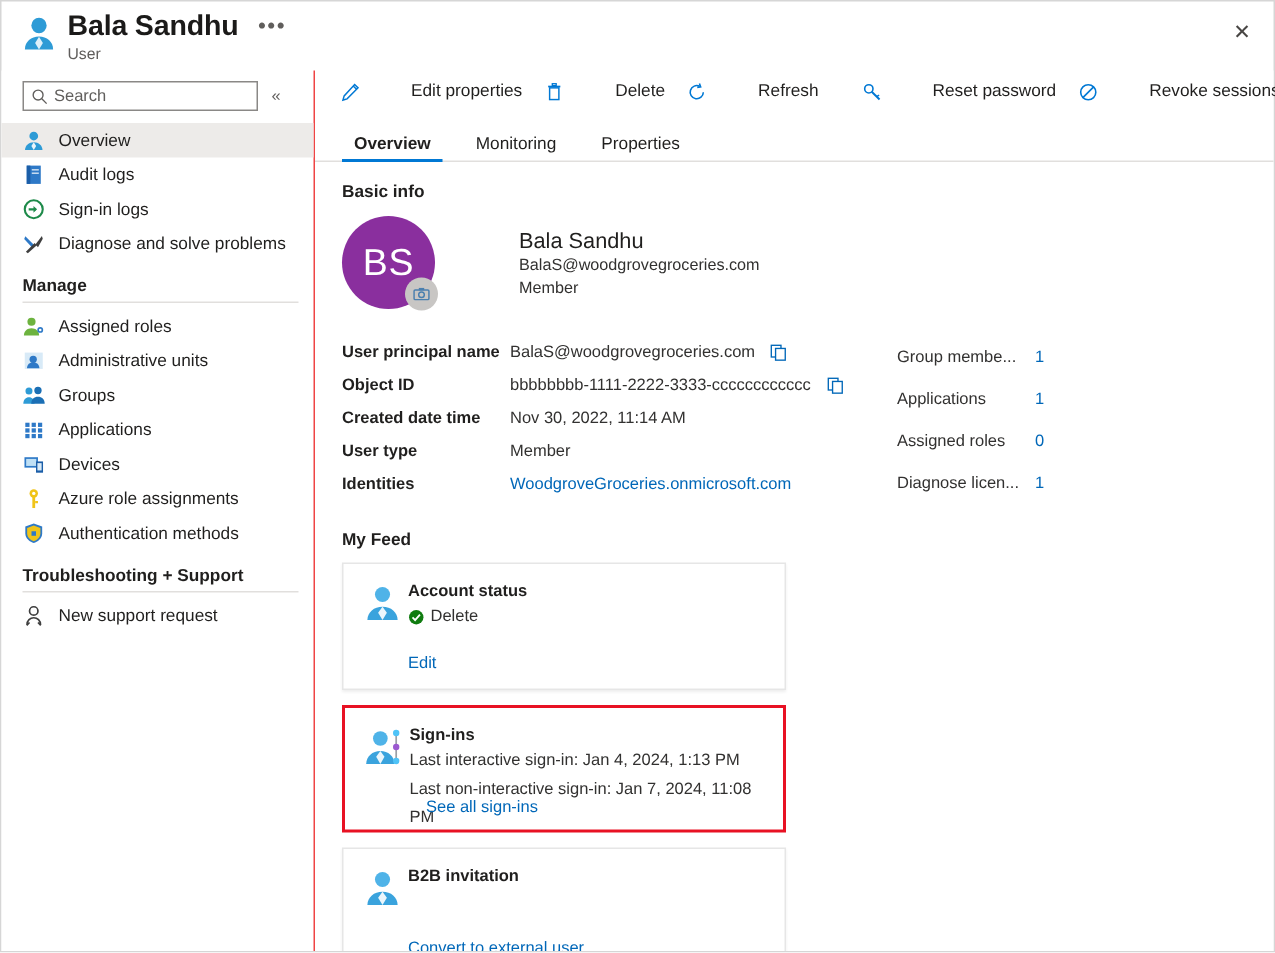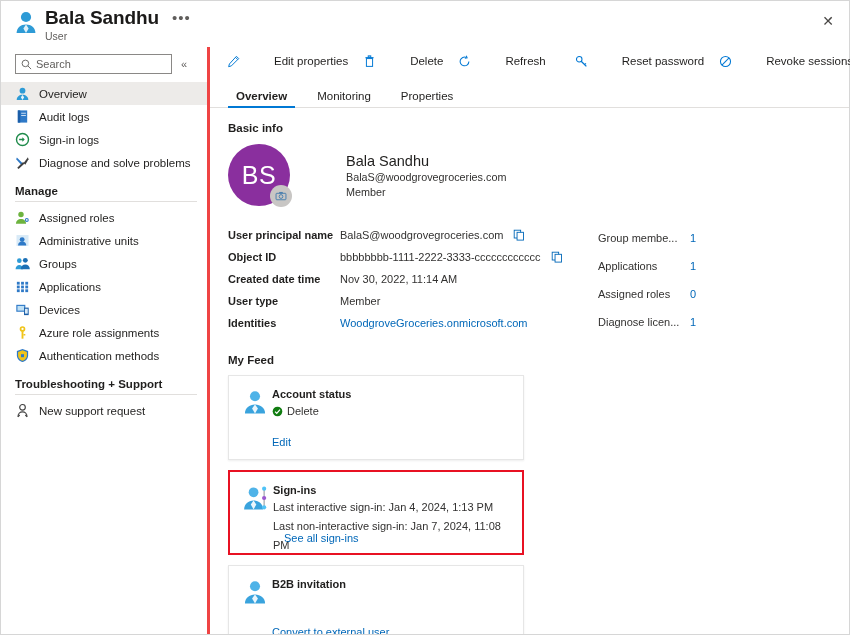--- a/index.html
+++ b/index.html
@@ -45,21 +45,21 @@
   .close-btn{
     position:absolute;right:8px;top:7px;width:26px;height:26px;
     display:flex;align-items:center;justify-content:center;
     color:#484644;font-size:14px;cursor:pointer;
   }
   
   .body{display:flex;flex:1 1 auto;min-height:0;}
   
   .sidebar{
     width:209px;flex:0 0 209px;
-    border-right:3px solid #ef4444;
+    border-right:1px solid #ef4444;
     padding-top:4px;
     box-sizing:border-box;
     background:#fff;
   }
   .search-row{display:flex;align-items:center;padding:3px 6px 8px 14px;}
   .search-box{
     position:relative;
     width:157px;height:20px;
     border:1px solid #8a8886;
     background:#fff;

